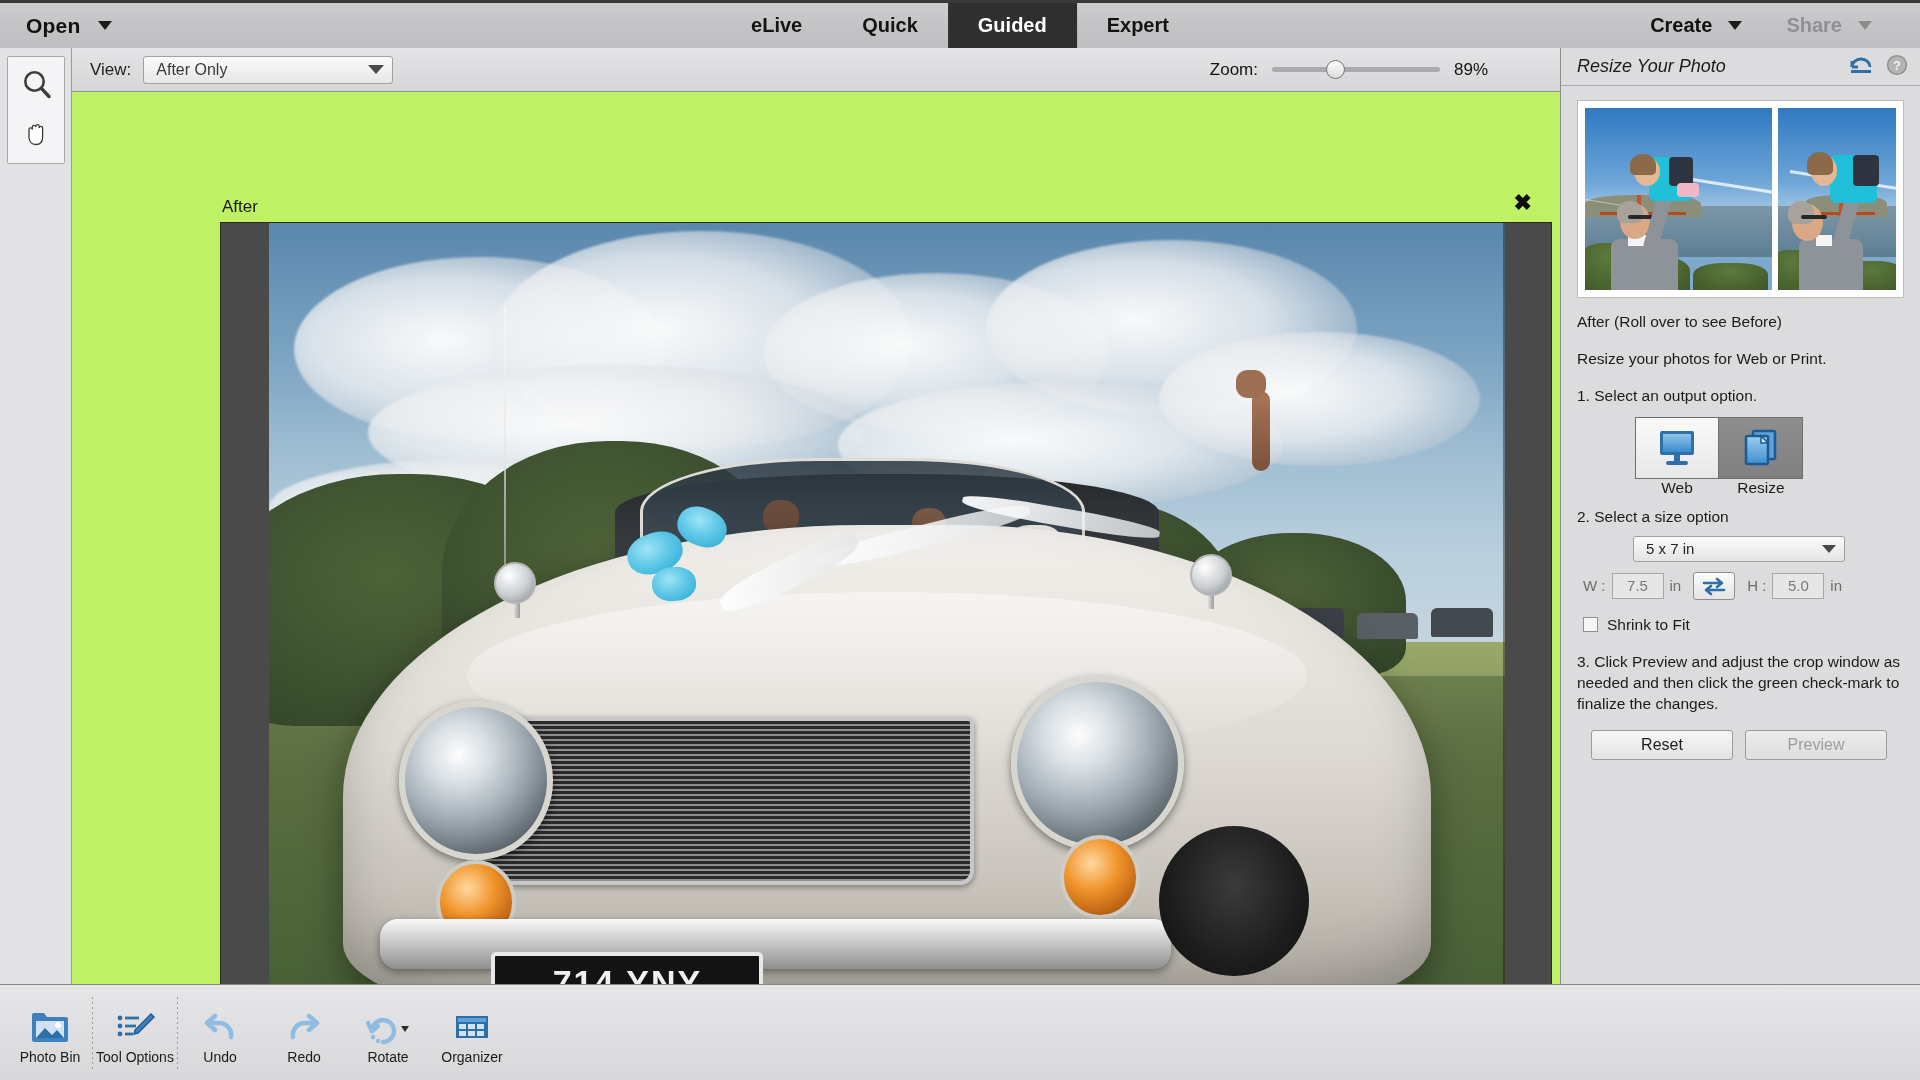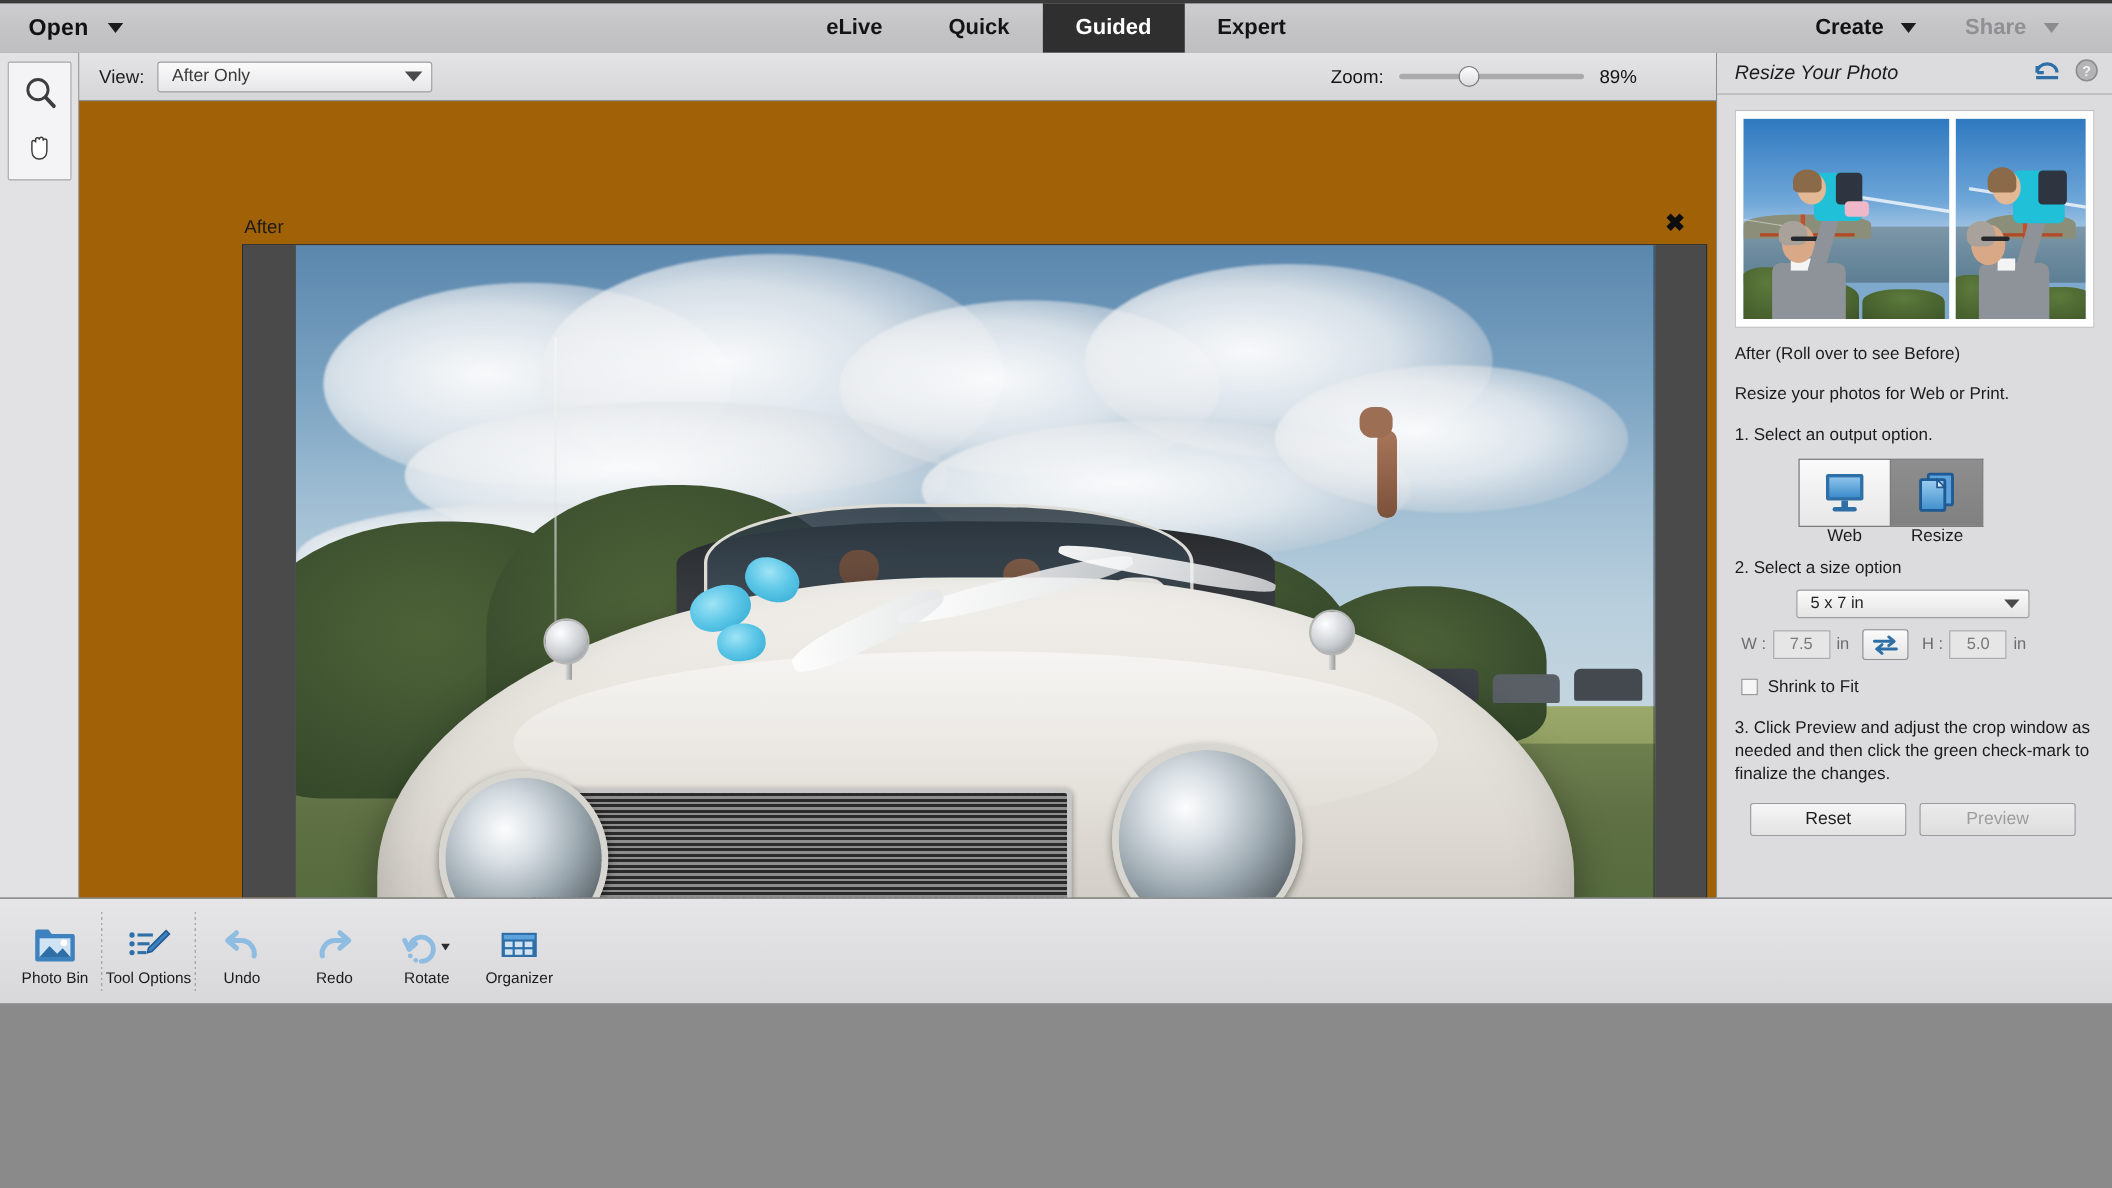--- a/index.html
+++ b/index.html
@@ -4,21 +4,21 @@
 <style>
   * { box-sizing: border-box; margin: 0; padding: 0; }
   html, body {
     width: 1920px; height: 1080px;
     overflow: hidden;
     font-family: "Liberation Sans", sans-serif;
     background: #8a8a8a;
   }
   #app {
     position: relative;
-    width: 1920px; height: 912px;
+    width: 1920px; height: 1080px;
     display: flex; flex-direction: column;
     background: #8a8a8a;
   }
 
   
   .topbar {
     height: 48px;
     background: linear-gradient(to bottom,#cdcdd0 0%,#c4c4c7 50%,#bfbfc2 100%);
     border-top: 3px solid #3a3a3a;
     display: flex; align-items: stretch;
@@ -158,21 +158,21 @@
     border-radius: 50%;
     background: linear-gradient(to bottom,#fdfdfd,#dcdcde);
     border: 1px solid #767678;
   }
   .zoom-val { font-size: 17px; color: #141414; min-width: 46px; }
 
   
   .canvaswrap {
     flex: 1 1 auto;
     position: relative;
-    background: #a16207;
+    background: #bef264;
     min-height: 0;
     overflow: hidden;
   }
   .after-label {
     position: absolute; left: 150px; top: 105px;
     font-size: 17px; color: #1a1a1a;
   }
   .close-x {
     position: absolute; right: 28px; top: 100px;
     font-size: 22px; font-weight: bold; color: #0d0d0d;

